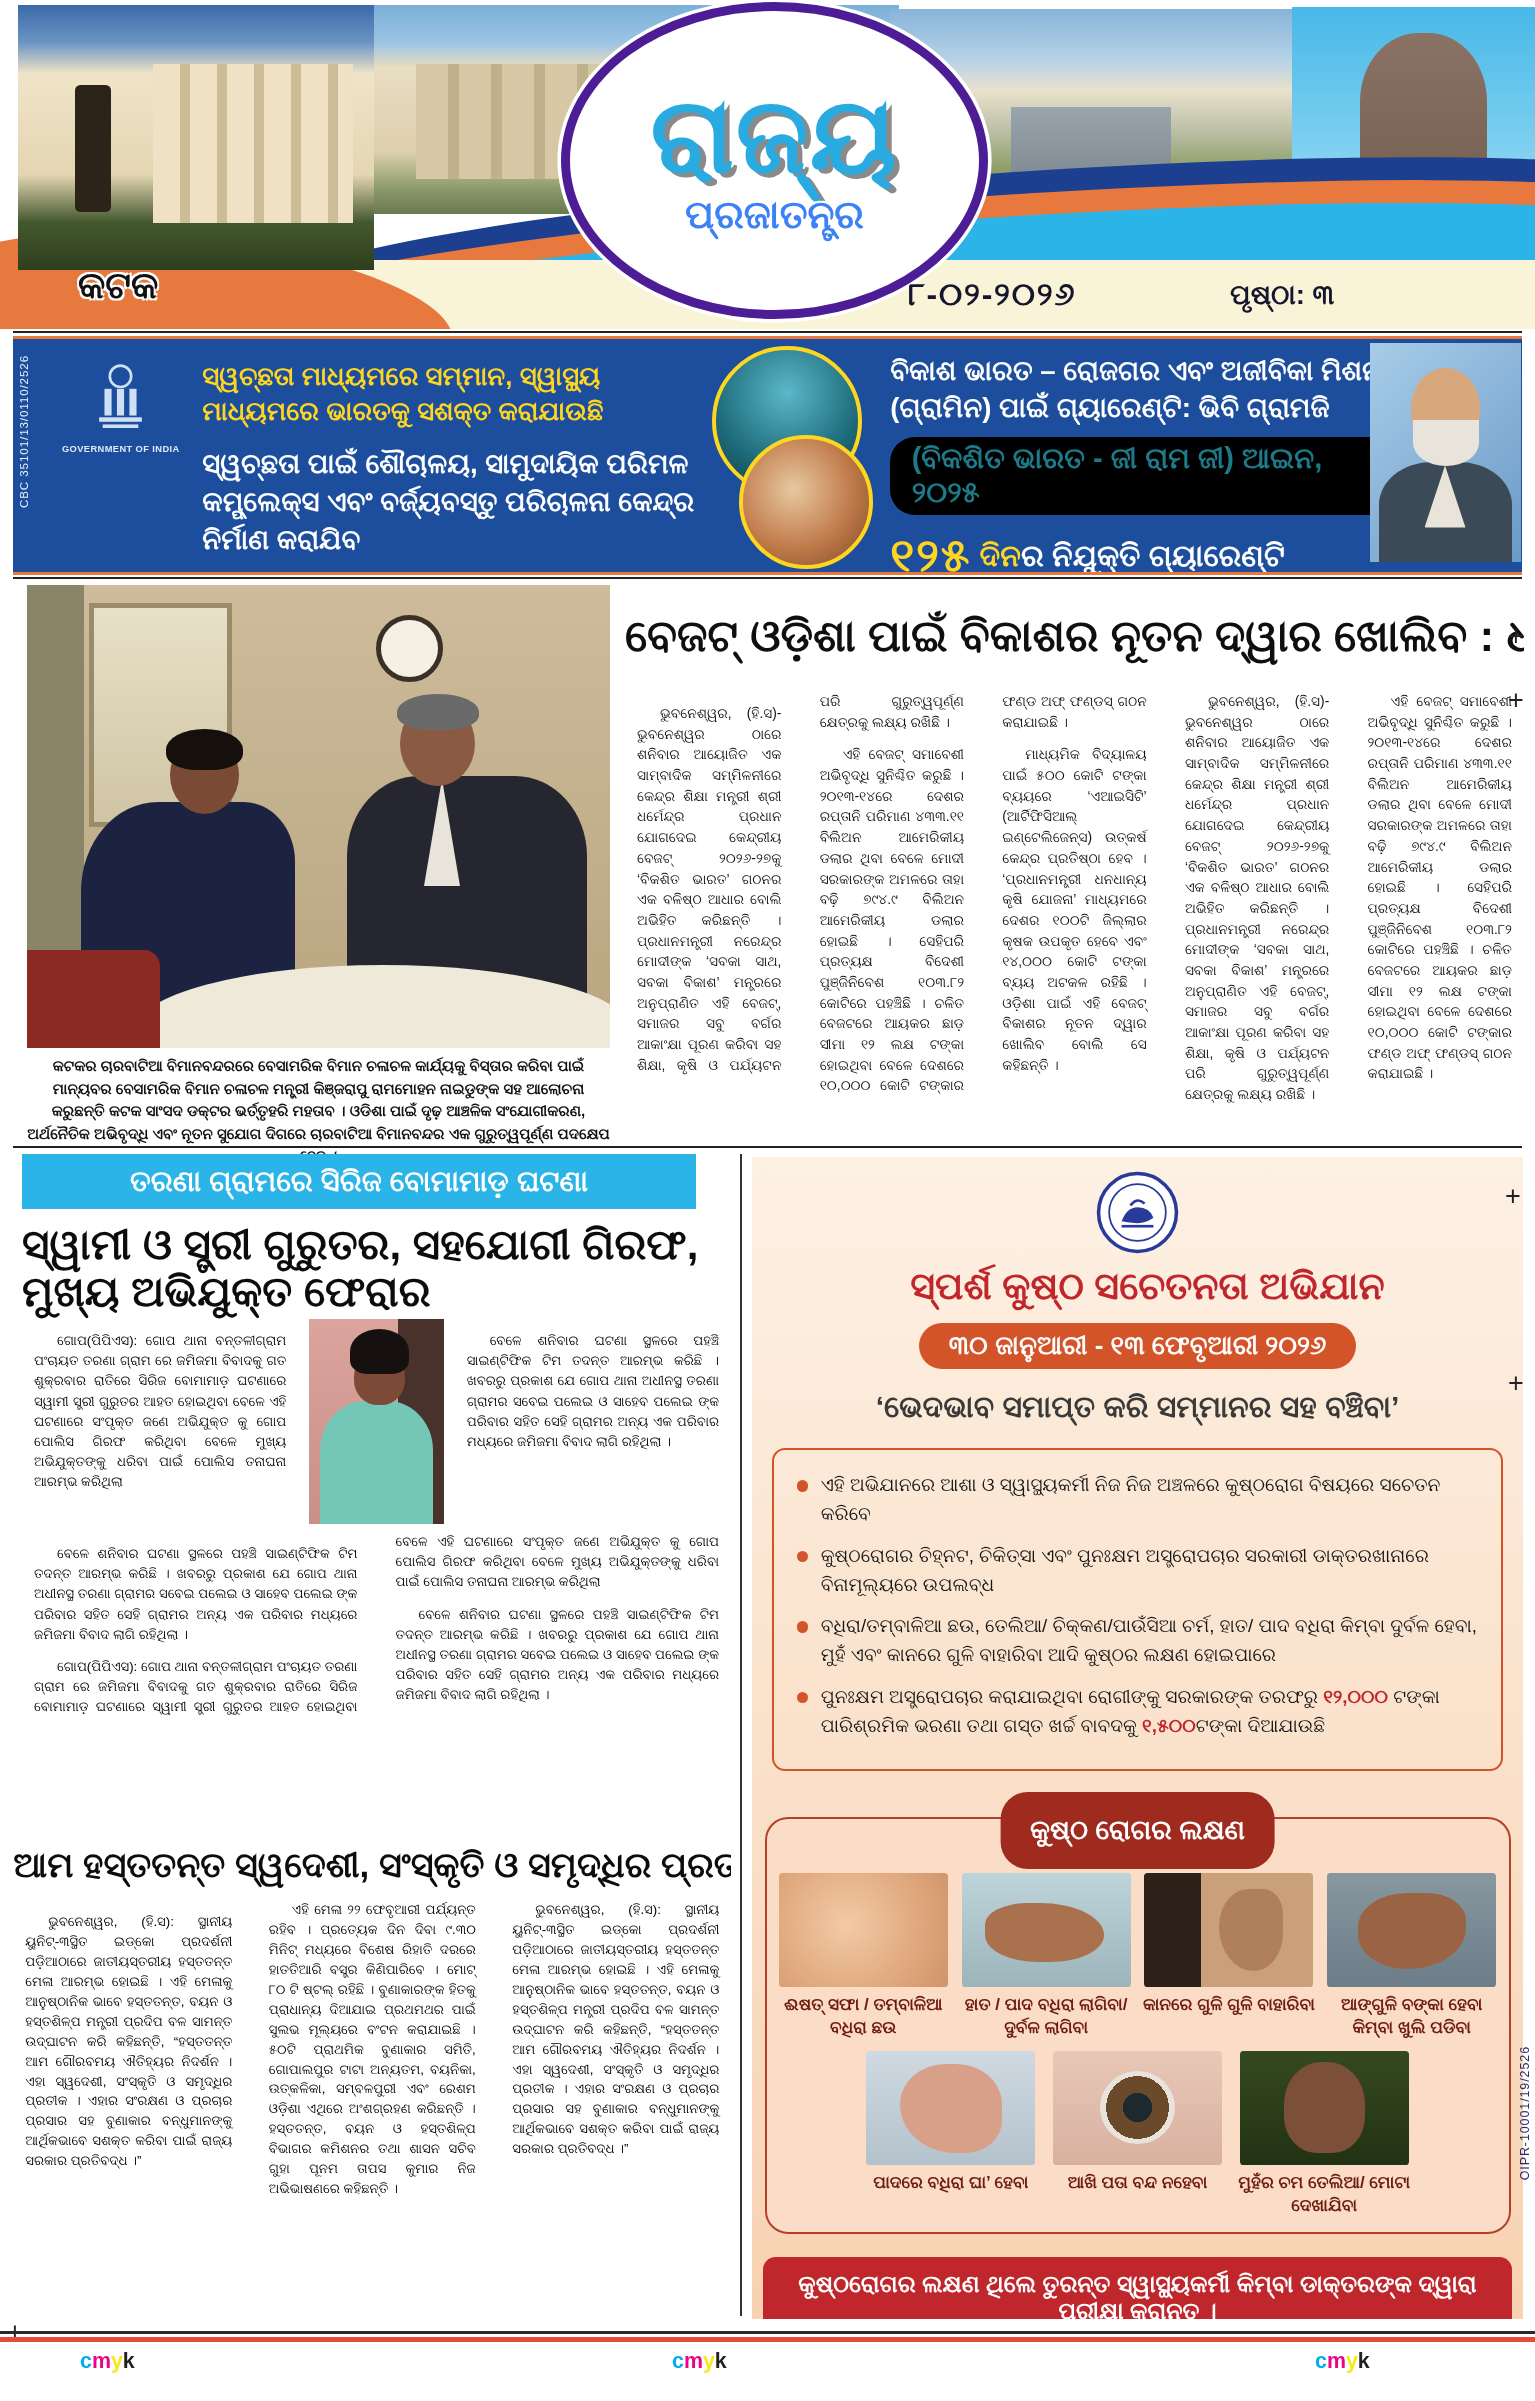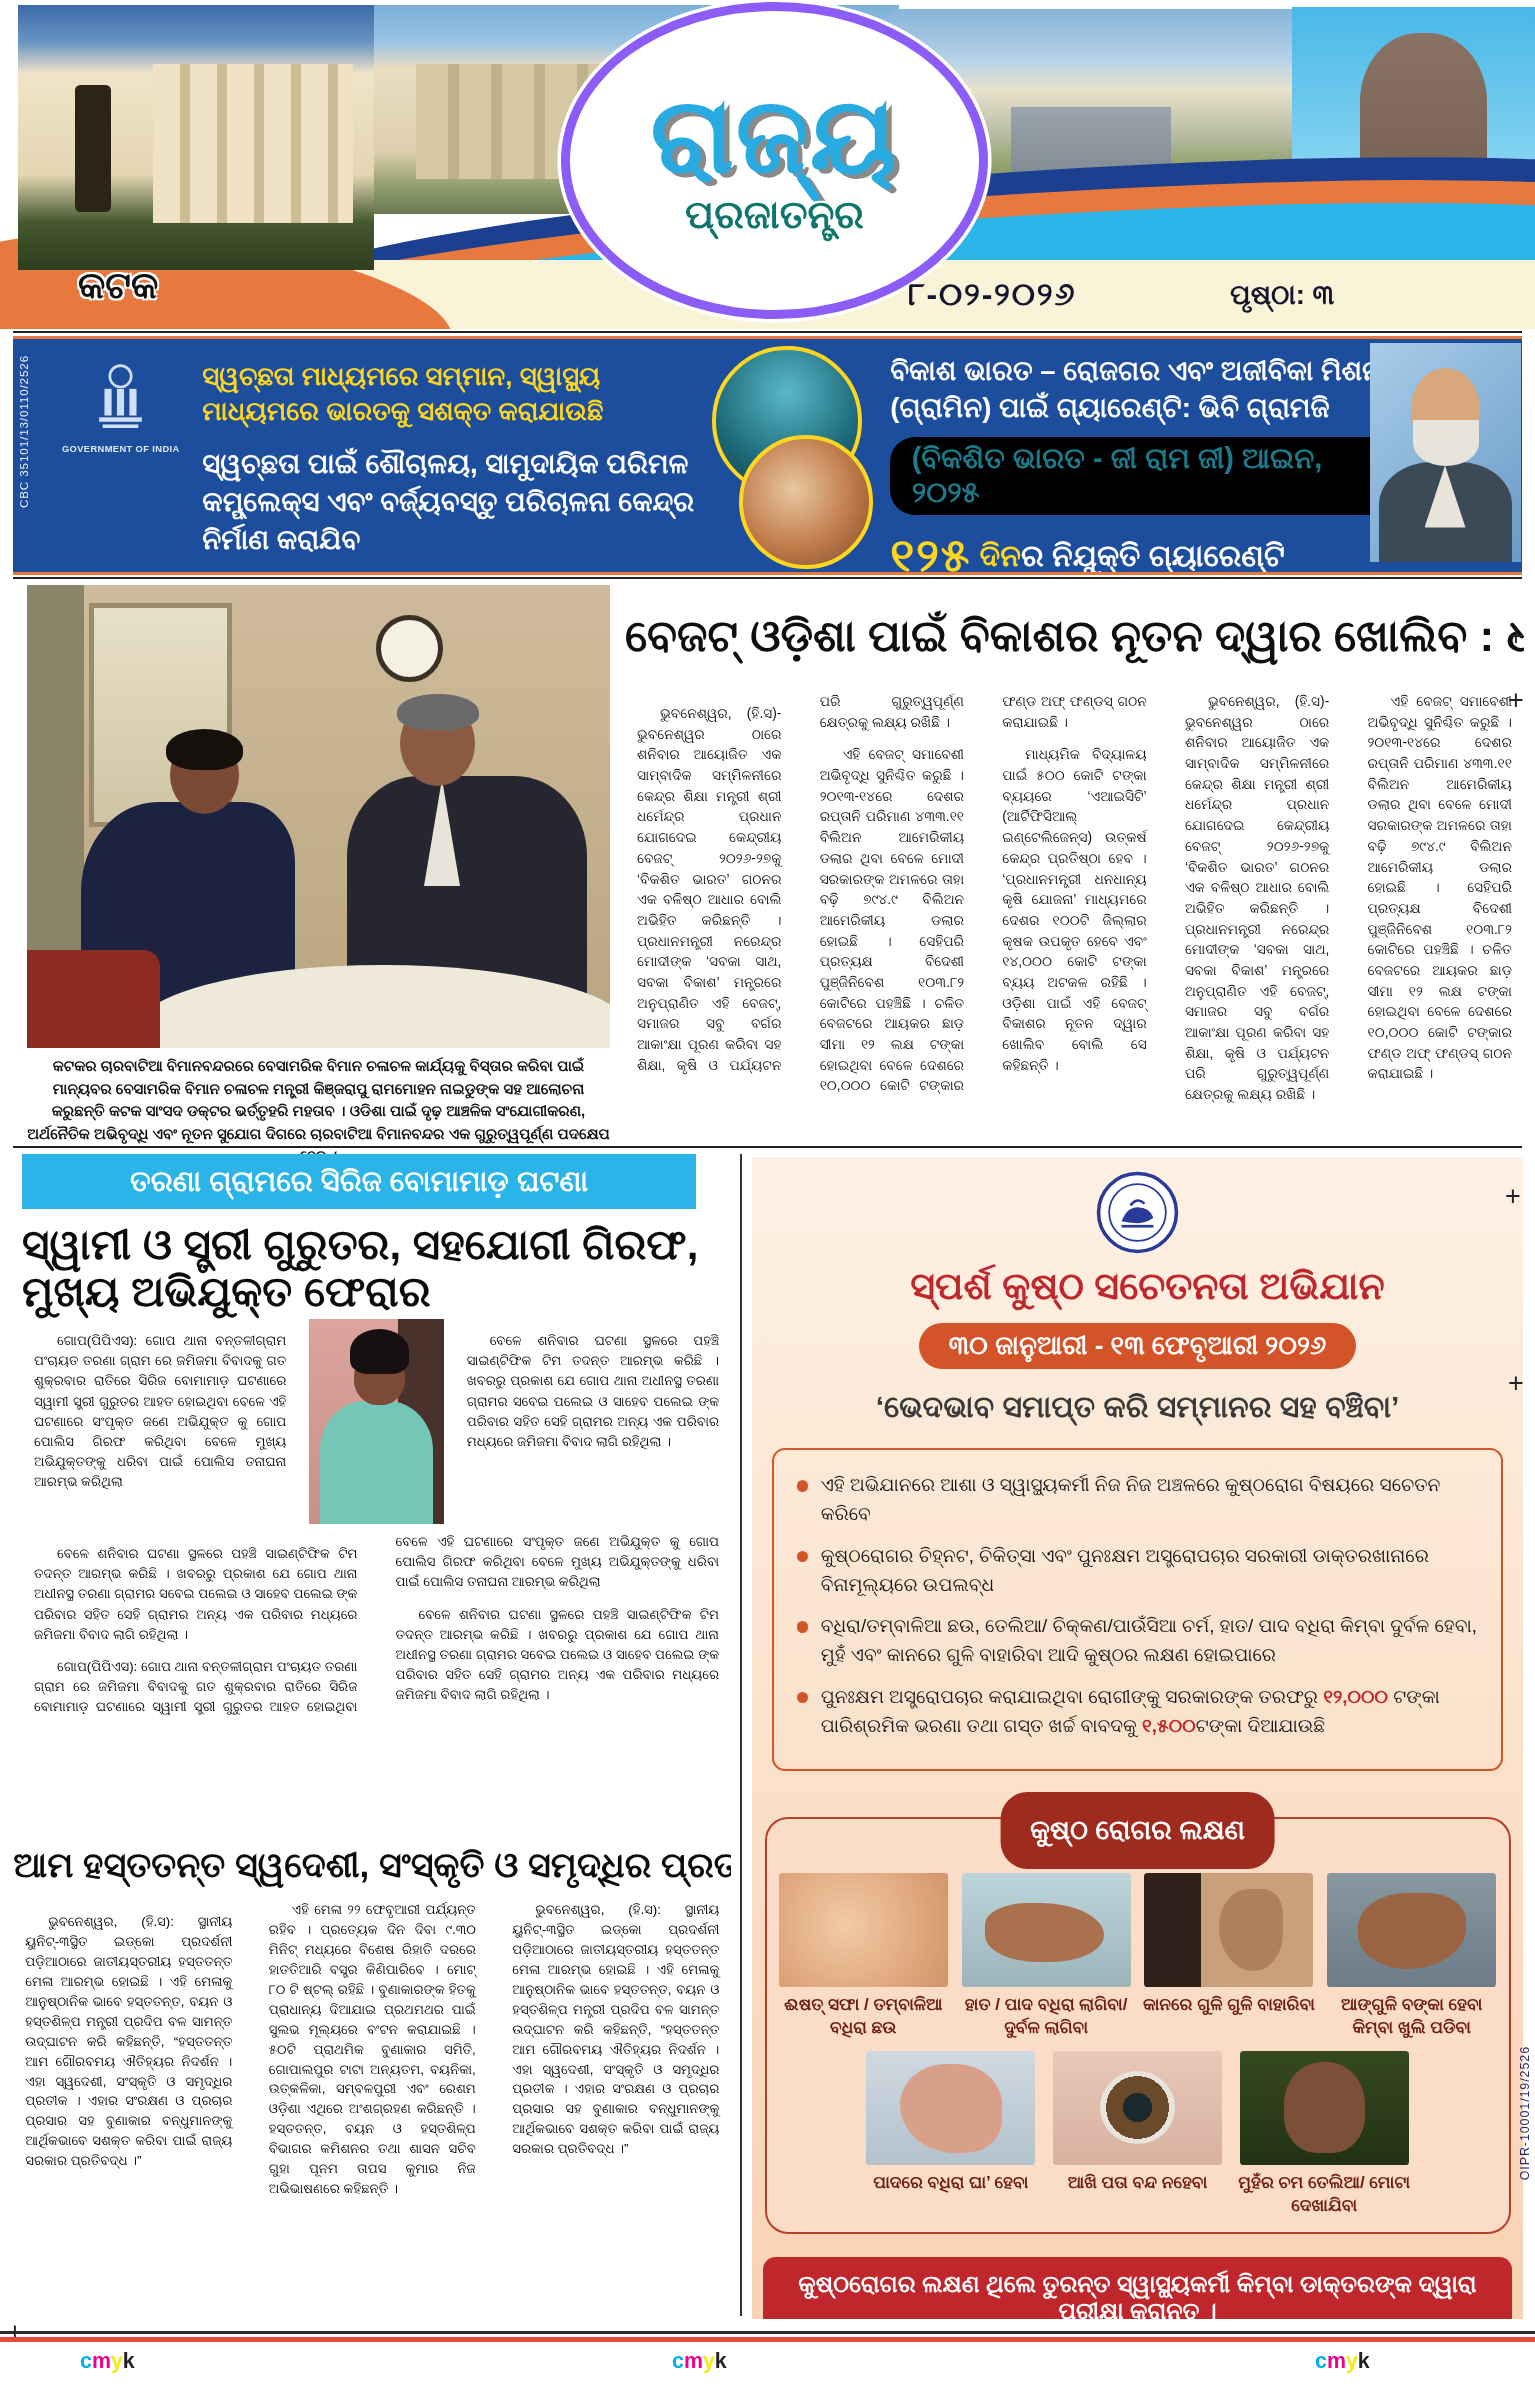--- a/index.html
+++ b/index.html
@@ -18,23 +18,23 @@
   .mh-photo-mid{left:890px;top:9px;width:402px;height:214px;background:linear-gradient(#87b4d8 0%,#b7d2e8 24%,#e9e2cc 38%,#b9bda4 58%,#8fa06a 74%,#6f8448 100%);}
   .mh-photo-mid:after{content:"";position:absolute;left:30%;top:46%;width:40%;height:54%;background:linear-gradient(#9aa4ac,#707a82);}
   .mh-photo-temple{left:1292px;top:7.1px;width:244px;height:260px;background:linear-gradient(#49b8e8 0%,#7fd0f0 55%,#bce4f4 100%);}
   .mh-photo-temple:after{content:"";position:absolute;left:28%;top:10%;width:52%;height:88%;background:linear-gradient(#8a7364,#6c584a);border-radius:46% 46% 6% 6%/30% 30% 4% 4%;}
   .mh-wave{border-radius:50%;}
   .wave-navy{left:267px;top:174px;width:1441px;height:133px;background:#1c3f90;transform:rotate(-4deg);}
   .wave-orange{left:214px;top:198px;width:1495px;height:133px;background:#e8793e;transform:rotate(-4deg);}
   .wave-cyan{left:169px;top:221px;width:1548px;height:142px;background:#2ab4e8;transform:rotate(-4deg);}
   .mh-cream{left:0;top:260px;width:1536px;height:69px;background:#f9f4d8;}
   .mh-orange-left{left:-80px;top:238px;width:534px;height:151px;background:#e8793e;border-radius:50%;transform:rotate(6deg);}
-  .mh-circle{left:561px;top:1.8px;width:409px;height:299px;background:#ffffff;border:9px solid #8b5cf6;border-radius:50%;z-index:6;box-shadow:0 0 0 3.6px #fff;display:flex;flex-direction:column;align-items:center;justify-content:center;}
+  .mh-circle{left:561px;top:1.8px;width:409px;height:299px;background:#ffffff;border:9px solid #4c1d95;border-radius:50%;z-index:6;box-shadow:0 0 0 3.6px #fff;display:flex;flex-direction:column;align-items:center;justify-content:center;}
   .mh-title{font-size:105px;font-weight:800;color:#29abe2;line-height:1;text-shadow:5.3px 4.4px 0 #8a8a8a;letter-spacing:1.8px;}
-  .mh-subtitle{font-size:39px;font-weight:800;color:#0f766e;margin-top:5.3px;text-shadow:-1.8px -1.8px 0 #fff,1.8px -1.8px 0 #fff,-1.8px 1.8px 0 #fff,1.8px 1.8px 0 #fff;}
+  .mh-subtitle{font-size:39px;font-weight:800;color:#3b82f6;margin-top:5.3px;text-shadow:-1.8px -1.8px 0 #fff,1.8px -1.8px 0 #fff,-1.8px 1.8px 0 #fff,1.8px 1.8px 0 #fff;}
   .mh-city{left:78px;top:265px;z-index:7;font-size:37px;font-weight:800;color:#111;text-shadow:-1.8px -1.8px 0 #fff,1.8px -1.8px 0 #fff,-1.8px 1.8px 0 #fff,1.8px 1.8px 0 #fff;}
   .mh-date{left:908px;top:276px;z-index:7;font-size:32px;font-weight:700;color:#15152e;letter-spacing:1.8px;}
   .mh-page{left:1230px;top:279px;z-index:7;font-size:27.6px;font-weight:700;color:#15152e;}
 
   .hline{background:#222;}
 
   
   #gov-ad{left:13.3px;top:336px;width:1509px;height:233px;background:#1d4e9e;border-top:3.6px solid #e8793e;border-bottom:3.6px solid #e8793e;overflow:hidden;}
   .cbc-vert{position:absolute;left:3.6px;top:16px;writing-mode:vertical-rl;transform:rotate(180deg);color:#e8eef8;font-size:11.6px;letter-spacing:0.9px;}
   .emblem-wrap{position:absolute;left:41px;top:23px;width:133px;text-align:center;color:#dfe9f8;}

